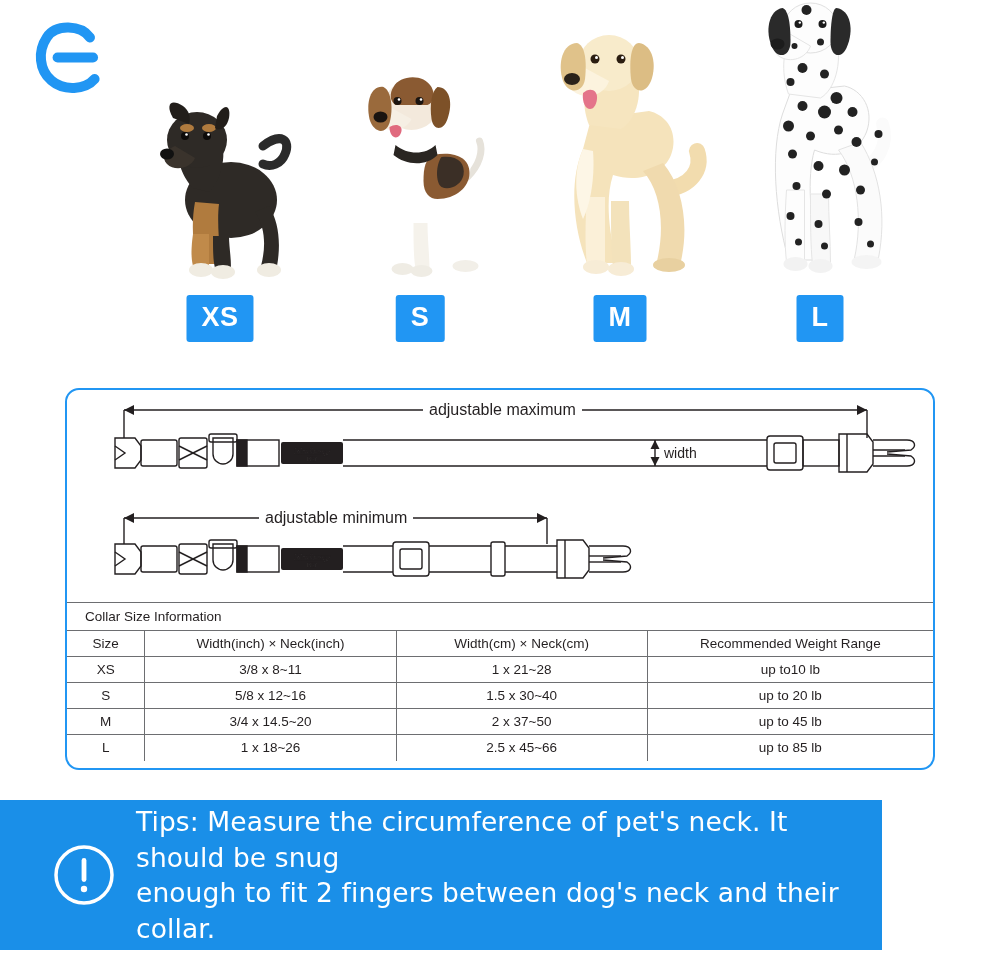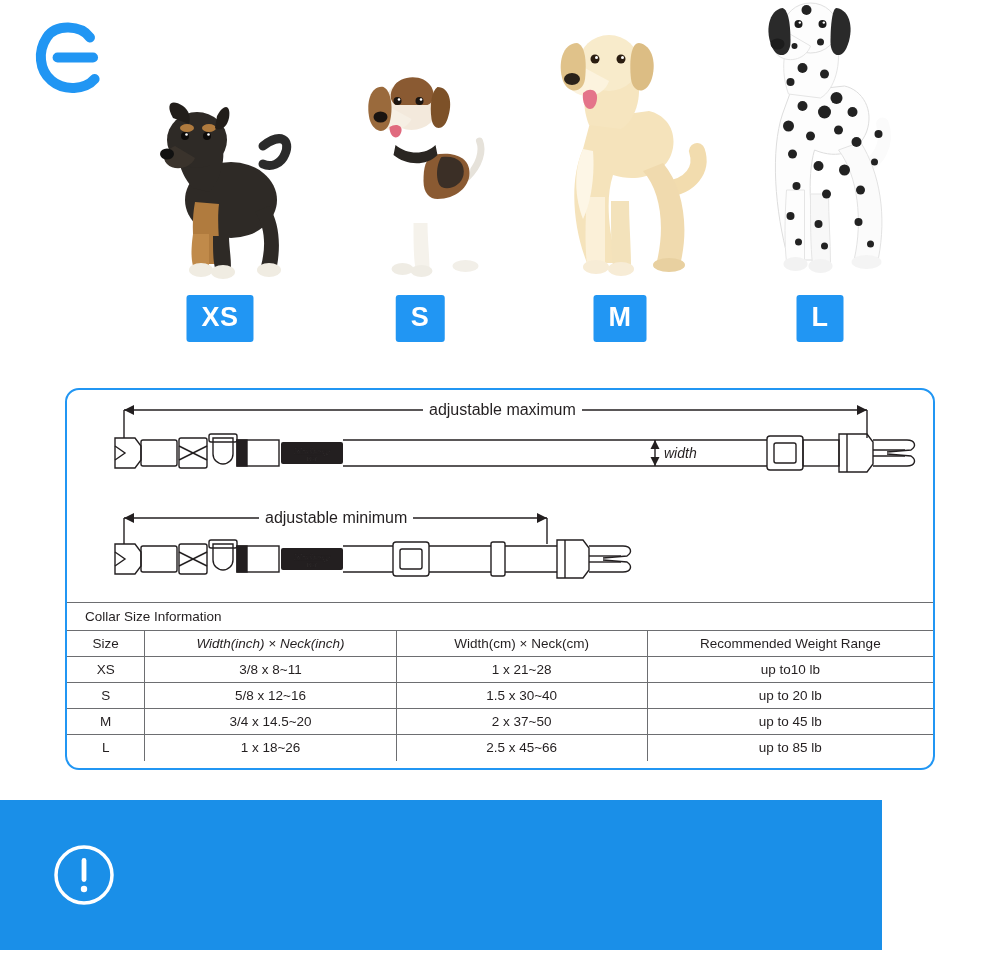--- a/index.html
+++ b/index.html
@@ -119,21 +119,21 @@
     border-left: none;
   }
   table.size-table tr.head-row td:last-child,
   table.size-table tr.data-row td:last-child {
     border-right: none;
   }
   table.size-table tr.data-row:last-child td {
     border-bottom: none;
   }
   .col-size { width: 9%; margin-top: 28px; }
-  .col-inch { width: 29%; font-style: italic; }
+  .col-inch { width: 29%; }
   .col-cm { width: 29%; }
   .col-weight { width: 33%; }
 
   
   .tips {
     position: absolute;
     left: 0; right: 0;
     top: 800px;
     height: 150px;
     background: #1a8fe8;
@@ -450,21 +450,21 @@
           <path d="M490 150 L516 150 L522 158 L522 180 L516 188 L490 188 Z"></path>
           <line x1="498" y1="150" x2="498" y2="188"></line>
           <path d="M522 156 L556 156 C564 156 566 162 560 166 L536 168"></path>
           <path d="M522 182 L556 182 C564 182 566 176 560 172 L536 170"></path>
           <path d="M522 166 L554 166"></path>
           <path d="M522 172 L554 172"></path>
         </g>
       </svg>
       <div class="dim-label" style="left:356px; top:11px;">adjustable maximum</div>
       <div class="dim-label" style="left:192px; top:119px;">adjustable minimum</div>
-      <div class="width-label" style="left:597px; top:55px;font-style:italic;">width</div>
+      <div class="width-label" style="left:597px; top:55px;">width</div>
     </div>
 
     <div class="table-wrap">
       <table class="size-table">
         <tbody>
           <tr class="title-row">
             <td colspan="4">Collar Size Information</td>
           </tr>
           <tr class="head-row">
             <td class="col-size">Size</td>
@@ -502,15 +502,19 @@
   </div>
 
   <div class="tips">
     <div class="tips-icon">
       <svg width="64" height="64" viewBox="0 0 64 64">
         <circle cx="32" cy="32" r="28" fill="none" stroke="#ffffff" stroke-width="3.5"></circle>
         <rect x="29.6" y="15" width="4.8" height="24" rx="2.4" fill="#ffffff"></rect>
         <circle cx="32" cy="46" r="3.2" fill="#ffffff"></circle>
       </svg>
     </div>
+    <div class="tips-text">
+      <div>Tips: Measure the circumference of pet's neck. It should be snug</div>
+      <div>enough to fit 2 fingers between dog's neck and their collar.</div>
+    </div>
   </div>
 
 </div>
 
 </body></html>

